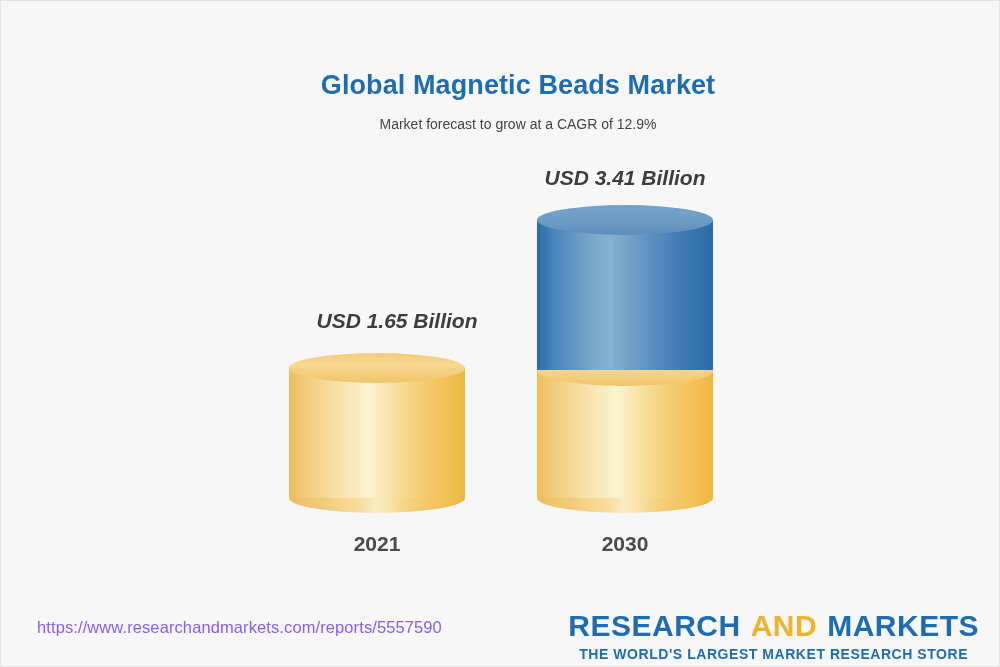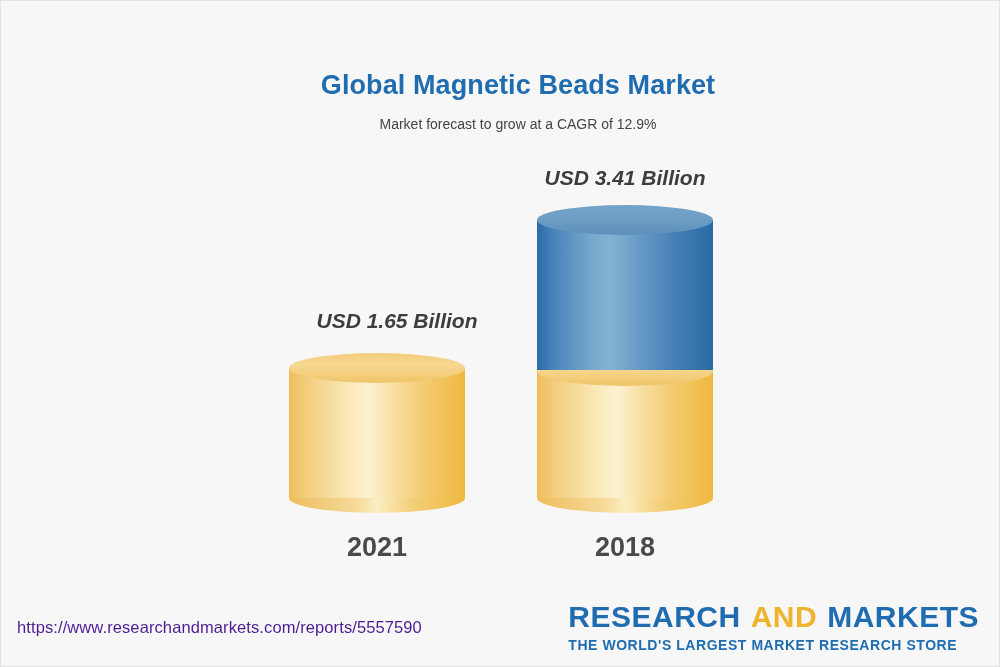--- a/index.html
+++ b/index.html
@@ -72,21 +72,21 @@
     font-style: italic;
   }
   .g2021 .value-label { top: 308px; margin-left: 20px; }
   .g2027 .value-label { top: 165px; }
 
   .year-label {
     position: absolute;
     width: 100%;
     text-align: center;
     top: 531px;
-    font-size: 27px;
+    font-size: 21px;
     font-weight: bold;
     color: #4a4a4a;
   }
 
   
   .cyl {
     position: absolute;
     width: 176px;
   }
   
@@ -172,31 +172,31 @@
   
   .footer {
     position: absolute;
     left: 0;
     bottom: 0;
     width: 1000px;
     height: 70px;
   }
   .source-url {
     position: absolute;
-    left: 16px;
+    left: 36px;
     top: 22px;
     font-size: 16.5px;
-    color: #4c1d95;
+    color: #8b5cf6;
     letter-spacing: 0.1px;
   }
   .logo {
     position: absolute;
     right: 22px;
-    top: 6px;
-    text-align: left;
+    top: 15px;
+    text-align: center;
     line-height: 1;
   }
   .logo-main {
     font-size: 30px;
     font-weight: bold;
     letter-spacing: 0.5px;
     white-space: nowrap;
   }
   .logo-word-blue { color: #1f6cb0; }
   .logo-word-gold { color: #f0b32e; }
@@ -237,21 +237,21 @@
       <div class="value-label">USD 3.41 Billion</div>
 
       <div class="cyl c2027">
         <div class="foot foot-yellow foot-yellow-b"></div>
         <div class="barrel shade-yellow barrel-yellow"></div>
         <div class="cap cap-yellow cap-yellow-mid"></div>
         <div class="barrel shade-blue barrel-blue"></div>
         <div class="cap cap-blue cap-blue-top"></div>
       </div>
 
-      <div class="year-label">2018</div>
+      <div class="year-label">2030</div>
     </div>
 
   </div>
 
   <div class="footer">
     <div class="source-url">https://www.researchandmarkets.com/reports/5557590</div>
 
     <div class="logo">
       <div class="logo-main"><span class="logo-word-blue" style="margin-right: 10px;">RESEARCH</span><span class="logo-word-gold" style="margin-right: 10px;">AND</span><span class="logo-word-blue">MARKETS</span></div>
       <div class="logo-tagline">THE WORLD'S LARGEST MARKET RESEARCH STORE</div>

